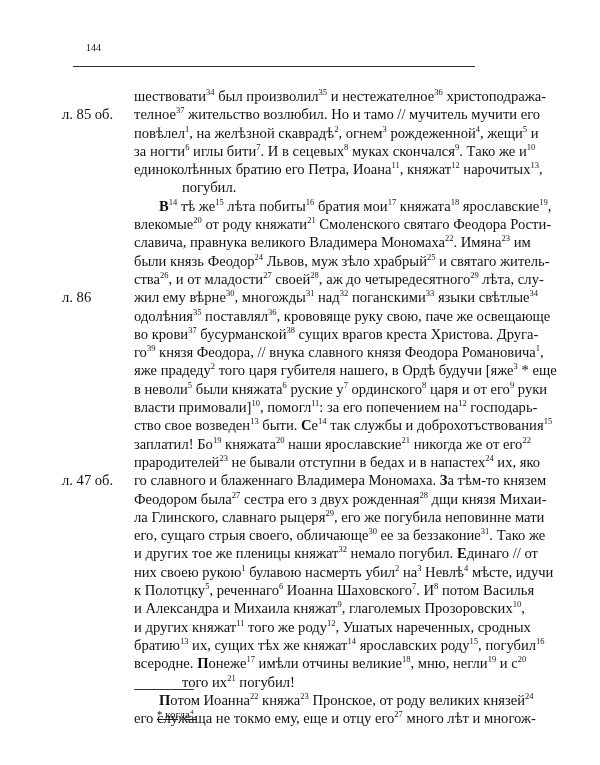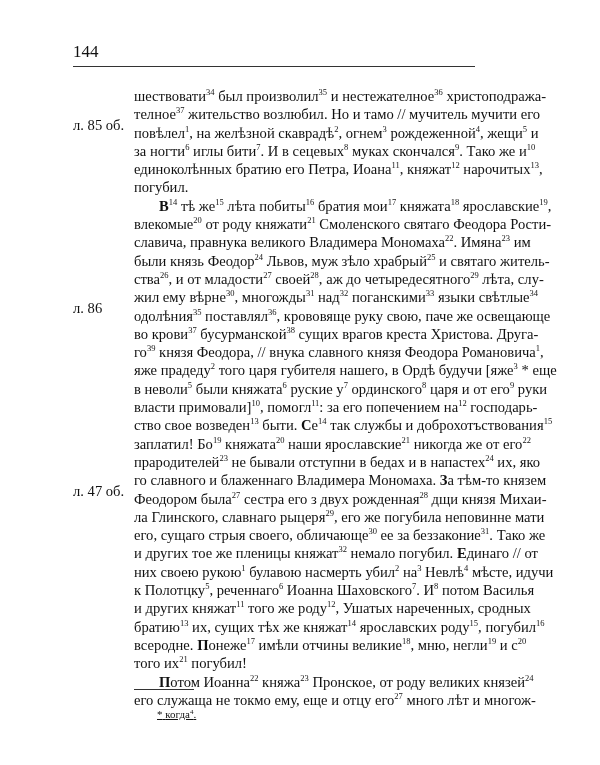--- a/index.html
+++ b/index.html
@@ -1,30 +1,30 @@
 <!DOCTYPE html>
 <html><head>
 <meta charset="utf-8">
 <style>
   html, body { margin: 0; padding: 0; background: #ffffff; }
   body { width: 600px; height: 765px; position: relative; overflow: hidden;
          font-family: "Liberation Serif", "DejaVu Serif", serif; color: #111; }
   .header { position: absolute; left: 73px; top: 42px; width: 401px; height: 22px; }
-  .page-num { position: absolute; left: 0; top: 0; font-size: 17px; }
+  .page-num { position: absolute; left: 13px; top: 0; font-size: 10px; }
   .running-title { position: absolute; left: 0; right: 0; top: 0; text-align: center;
                    font-style: italic; font-size: 13px; }
   .rule { position: absolute; left: 73px; top: 66px; width: 402px; height: 1px; background: #333; }
   .body { position: absolute; left: 134px; top: 87px; width: 341px; }
   .line { height: 18.3px; line-height: 18.3px; font-size: 14.6px; white-space: nowrap;
           text-align: justify; text-align-last: justify; display: block; }
-  .line.last { text-align-last: left; }
+  .line.last { text-align-last: left; margin-left: 48px; }
   .line.indent { padding-left: 25px; }
   sup { font-size: 8.5px; vertical-align: 0; position: relative; top: -6px; line-height: 0; }
   b.init { font-weight: bold; }
-  .margin-note { position: absolute; left: 73px; font-size: 14.6px; line-height: 18.3px; margin-top: 11px; }
+  .margin-note { position: absolute; left: 62px; font-size: 14.6px; line-height: 18.3px; }
   .fn-rule { position: absolute; left: 134px; top: 689px; width: 60px; height: 1px; background: #333; }
   .footnote { position: absolute; left: 157px; top: 708px; font-size: 11px; text-decoration: underline; }
   .footnote sup { font-size: 7px; top: -4px; }
 </style>
 </head>
 <body>
 
 <div class="header">
   <span class="page-num">144</span>
 </div>
@@ -58,20 +58,21 @@
     <div class="line">ство свое возведен<sup>13</sup> быти. <b class="init">С</b>е<sup>14</sup> так службы и доброхотъствования<sup>15</sup></div>
     <div class="line">заплатил! Бо<sup>19</sup> княжата<sup>20</sup> наши ярославские<sup>21</sup> никогда же от его<sup>22</sup></div>
     <div class="line">прародителей<sup>23</sup> не бывали отступни в бедах и в напастех<sup>24</sup> их, яко</div>
     <div class="line">го славного и блаженнаго Владимера Мономаха. <b class="init">З</b>а тѣм-то князем</div>
     <div class="line">Феодором была<sup>27</sup> сестра его з двух рожденная<sup>28</sup> дщи князя Михаи-</div>
     <div class="line">ла Глинского, славнаго рыцеря<sup>29</sup>, его же погубила неповинне мати</div>
     <div class="line">его, сущаго стрыя своего, обличающе<sup>30</sup> ее за беззаконие<sup>31</sup>. Тако же</div>
     <div class="line">и других тое же пленицы княжат<sup>32</sup> немало погубил. <b class="init">Е</b>динаго // от</div>
     <div class="line">них своею рукою<sup>1</sup> булавою насмерть убил<sup>2</sup> на<sup>3</sup> Невлѣ<sup>4</sup> мѣсте, идучи</div>
     <div class="line">к Полотцку<sup>5</sup>, реченнаго<sup>6</sup> Иоанна Шаховского<sup>7</sup>. И<sup>8</sup> потом Василья</div>
+    <div class="line">и Александра и Михаила княжат<sup>9</sup>, глаголемых Прозоровских<sup>10</sup>,</div>
     <div class="line">и других княжат<sup>11</sup> того же роду<sup>12</sup>, Ушатых нареченных, сродных</div>
     <div class="line">братию<sup>13</sup> их, сущих тѣх же княжат<sup>14</sup> ярославских роду<sup>15</sup>, погубил<sup>16</sup></div>
     <div class="line">всеродне. <b class="init">П</b>онеже<sup>17</sup> имѣли отчины великие<sup>18</sup>, мню, негли<sup>19</sup> и с<sup>20</sup></div>
     <div class="line last">того их<sup>21</sup> погубил!</div>
     <div class="line indent"><b class="init">П</b>отом Иоанна<sup>22</sup> княжа<sup>23</sup> Пронское, от роду великих князей<sup>24</sup></div>
     <div class="line">его служаща не токмо ему, еще и отцу его<sup>27</sup> много лѣт и многож-</div>
   </div>
 
 <div class="fn-rule"></div>
 <div class="footnote">

